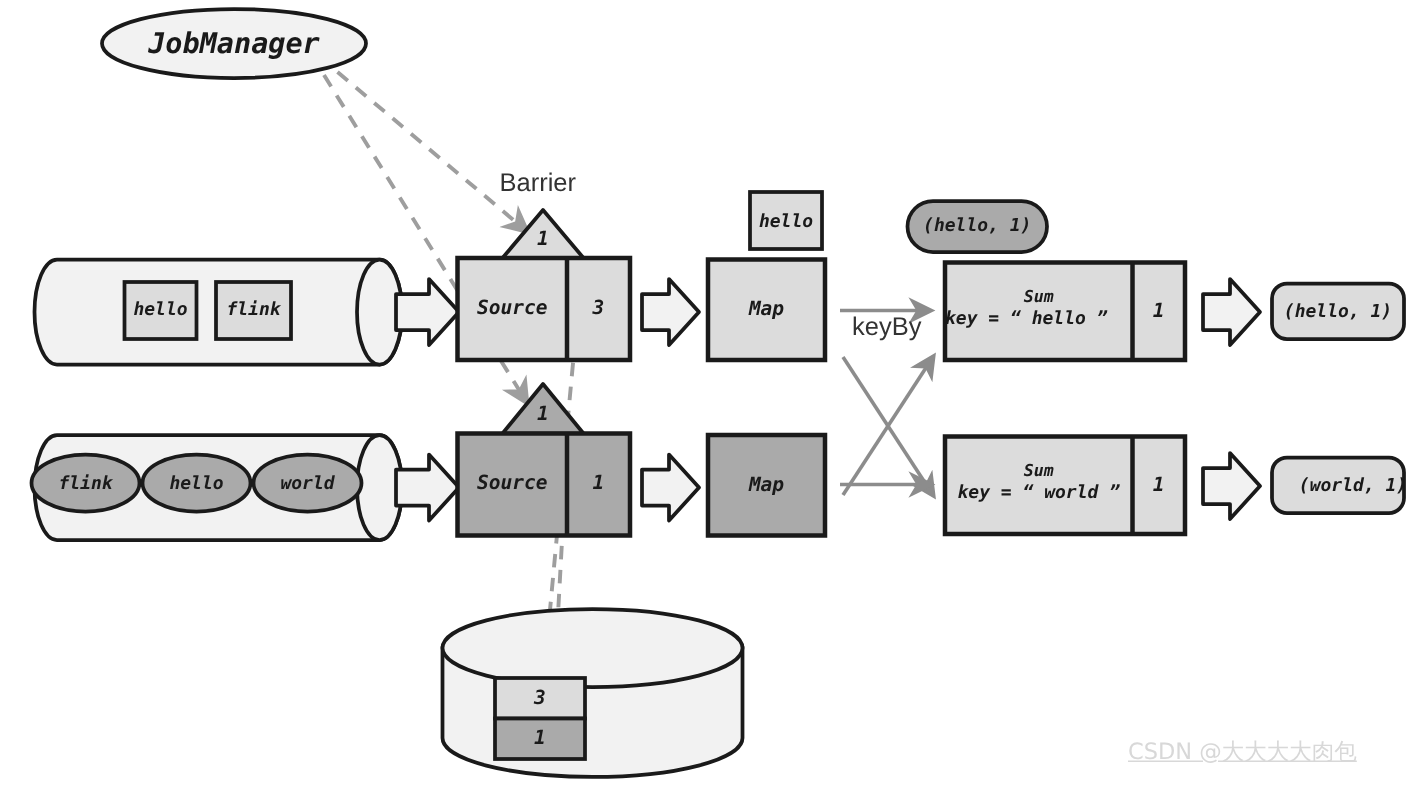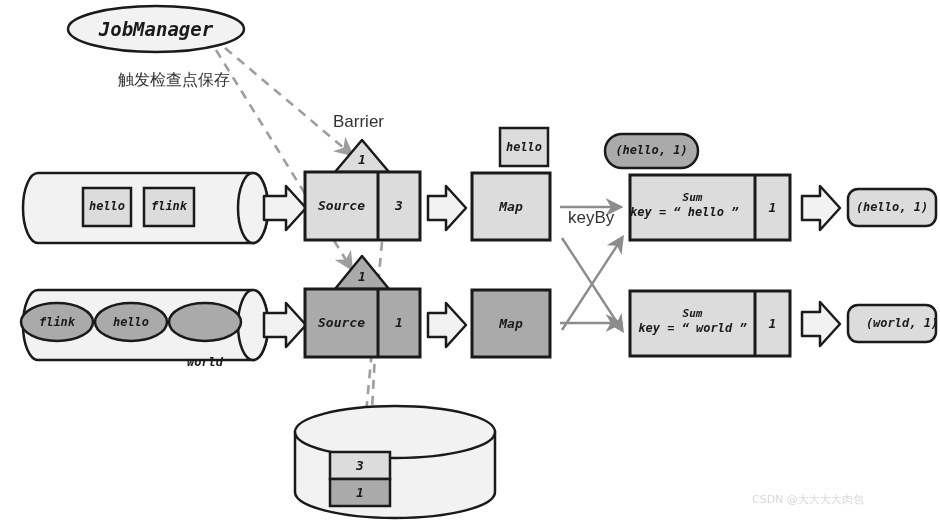--- a/index.html
+++ b/index.html
@@ -42,21 +42,22 @@
   .plain {
     font-family: "Liberation Sans", sans-serif;
     color: #333333;
   }
   .center {
     text-align: center;
   }
   .watermark {
     font-family: "DejaVu Sans", sans-serif;
     color: #d8d8d8;
-    font-size: 11px;
+    font-size: 15px;
+    text-decoration: underline;
   }
 </style>
 </head>
 <body>
 
 <div id="canvas">
 
   <svg id="svg-layer" viewBox="0 0 940 524" xmlns="http://www.w3.org/2000/svg">
     <defs>
       <marker id="dashArrow" markerWidth="9" markerHeight="9" refX="6" refY="4.5" orient="auto" markerUnits="strokeWidth">
@@ -148,30 +149,29 @@
     <g>
       <path d="M295,432 L295,492 A100,26 0 0 0 495,492 L495,432 Z" fill="#f2f2f2" stroke="#1a1a1a" stroke-width="2.5"></path>
       <ellipse cx="395" cy="432" rx="100" ry="26" fill="#f2f2f2" stroke="#1a1a1a" stroke-width="2.5"></ellipse>
       <rect x="330" y="452" width="60" height="27" fill="#dcdcdc" stroke="#1a1a1a" stroke-width="2.5"></rect>
       <rect x="330" y="479" width="60" height="27" fill="#aaaaaa" stroke="#1a1a1a" stroke-width="2.5"></rect>
     </g>
   </svg>
 
   <div class="lbl mono-it center" style="left:76px; top:18px; width:160px; font-size:19px;">JobManager</div>
 
-  <div class="lbl cn" style="left:118px; top:70px; font-size:16px;">触发检查点保存</div>
 
   <div class="lbl plain" style="left:333px; top:112px; font-size:17px;">Barrier</div>
 
   <div class="lbl mono-it center" style="left:83px; top:199px; width:48px; font-size:12px;">hello</div>
   <div class="lbl mono-it center" style="left:144px; top:199px; width:50px; font-size:12px;">flink</div>
 
   <div class="lbl mono-it center" style="left:21px; top:315px; width:72px; font-size:12px;">flink</div>
   <div class="lbl mono-it center" style="left:95px; top:315px; width:72px; font-size:12px;">hello</div>
-  <div class="lbl mono-it center" style="left:169px; top:315px; width:72px; font-size:12px;margin-top:40px;">world</div>
+  <div class="lbl mono-it center" style="left:169px; top:315px; width:72px; font-size:12px;">world</div>
 
   <div class="lbl mono-it center" style="left:342px; top:152px; width:40px; font-size:13px;">1</div>
   <div class="lbl mono-it center" style="left:342px; top:269px; width:40px; font-size:13px;">1</div>
 
   <div class="lbl mono-it center" style="left:305px; top:198px; width:73px; font-size:13px;">Source</div>
   <div class="lbl mono-it center" style="left:378px; top:198px; width:42px; font-size:13px;">3</div>
 
   <div class="lbl mono-it center" style="left:305px; top:315px; width:73px; font-size:13px;">Source</div>
   <div class="lbl mono-it center" style="left:378px; top:315px; width:42px; font-size:13px;">1</div>
 

